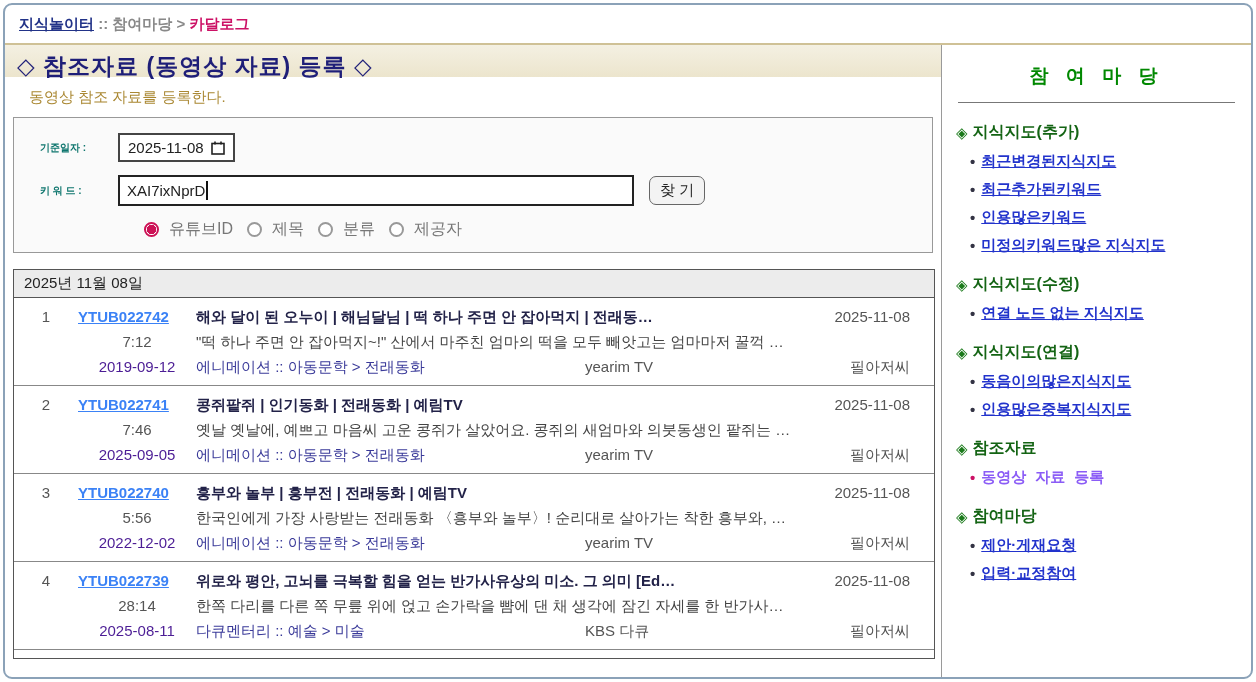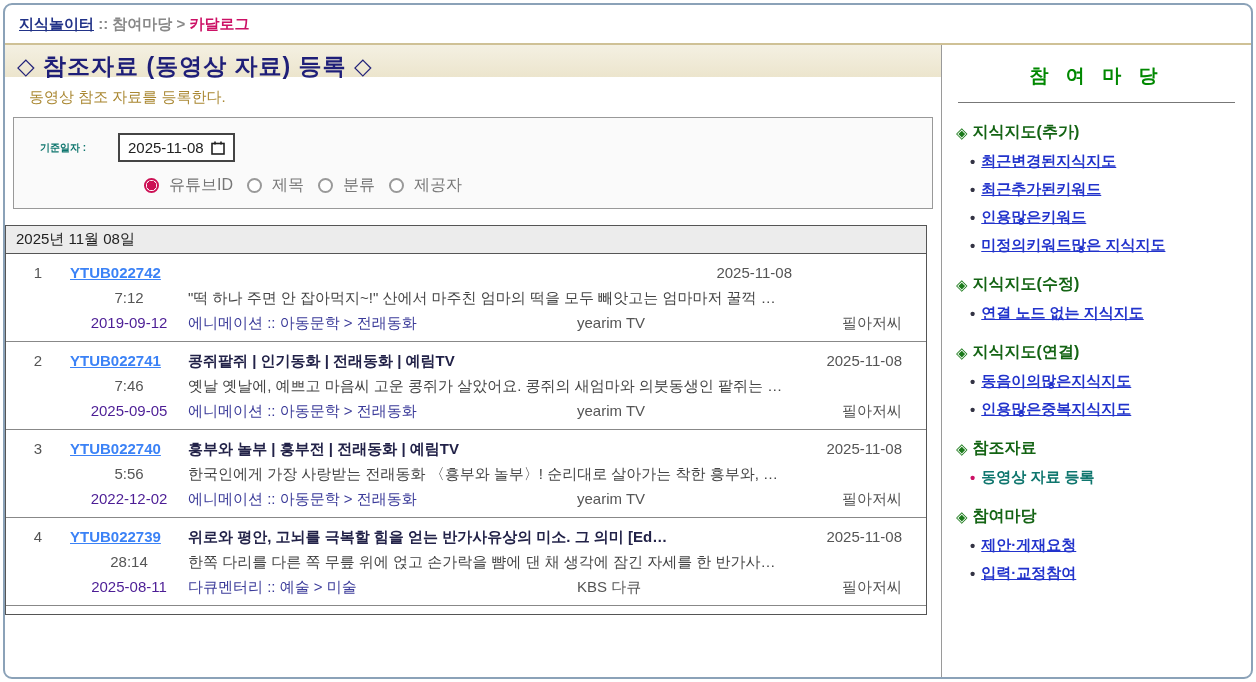--- a/index.html
+++ b/index.html
@@ -31,21 +31,21 @@
   .cal-ic svg { display:block; }
   .kwbox { display:inline-flex; align-items:center; width:516px; height:31px; border:2px solid #222; background:#fff; padding-left:7px; font-size:15px; color:#222; cursor:text; }
   .caret { width:1.5px; height:19px; background:#111; margin-left:1px; }
   .findbtn { margin-left:15px; font-size:15px; color:#222; background:#f3f3f3; border:1.5px solid #666; border-radius:7px; padding:4px 10px; cursor:pointer; font-family:inherit; }
   .radios { margin-left:104px; display:flex; align-items:center; gap:14px; font-size:16px; color:#777; }
   .radio { display:inline-flex; align-items:center; gap:10px; cursor:pointer; }
   .rdot { width:15px; height:15px; border-radius:50%; border:2px solid #999; background:#fff; display:inline-block; }
   .radio.sel .rdot { border-color:#cc1155; background:radial-gradient(circle, #cc1155 0 4.5px, #fff 5px); }
 
   
-  .table { margin:16px 0 0 0; width:922px; border:1px solid #555; }
+  .table { margin:16px 0 0 8px; width:922px; border:1px solid #555; }
   .thead { background:#ececec; border-bottom:1px solid #555; padding:4px 10px; font-size:15px; color:#222; }
   .row { border-bottom:1px solid #888; padding:6px 24px 6px 0; }
   .l1,.l2,.l3 { display:grid; align-items:center; line-height:25px; font-size:15px; }
   .l1 { grid-template-columns:64px 118px 1fr 110px; }
   .l2 { grid-template-columns:64px 118px 1fr; }
   .l3 { grid-template-columns:64px 118px 1fr 215px 110px; }
   .cnum { text-align:center; color:#555; }
   .cid a { color:#3b82f6; font-weight:bold; text-decoration:underline; cursor:pointer; }
   .ctitle { font-weight:bold; color:#222248; white-space:nowrap; overflow:hidden; }
   .cdate { text-align:right; color:#555; }
@@ -60,21 +60,21 @@
   
   .sb-title { margin-top:14px; text-align:center; font-size:19px; font-weight:bold; color:#008800; letter-spacing:6px; }
   .sb-hr { border:none; border-top:1px solid #777; margin:13px 2px 0 2px; }
   .sb-sec { margin-top:19px; }
   .sb-head { font-size:16px; font-weight:bold; color:#146414; display:flex; align-items:center; gap:5px; }
   .dmd::before { content:"◈"; color:#1a7a1a; font-size:15px; }
   .sb-items { margin:6px 0 0 14px; }
   .sb-item { margin-top:9px; font-size:15px; font-weight:bold; display:flex; align-items:center; gap:6px; cursor:pointer; }
   .blt::before { content:"•"; color:#333344; font-size:15px; }
   .sb-item a { color:#2233cc; text-decoration:underline; }
-  .sb-item.active a { color:#0f766e; text-decoration:none; }
+  .sb-item.active a { color:#8b5cf6; text-decoration:none;font-family:Liberation Mono, monospace; }
   .sb-item.active .blt::before { color:#cc1166; }
 </style>
 </head>
 <body>
 
 <div class="frame">
 
   <div class="breadcrumb">
     <span class="bc-home">지식놀이터</span>
     <span class="bc-sep">::</span>
@@ -95,20 +95,28 @@
           <span class="datebox">
             <span>2025-11-08</span>
             <span class="cal-ic">
               <svg width="14" height="14" viewBox="0 0 14 14">
                   <rect x="1" y="2.5" width="12" height="10.5" fill="none" stroke="#222" stroke-width="1.6"></rect>
                   <line x1="4" y1="0.5" x2="4" y2="3.5" stroke="#222" stroke-width="1.6"></line>
                   <line x1="10" y1="0.5" x2="10" y2="3.5" stroke="#222" stroke-width="1.6"></line>
                 </svg>
             </span>
           </span>
+        </div>
+        <div class="frow">
+          <span class="flabel">키 워 드 :</span>
+          <span class="kwbox">
+            <span>XAI7ixNprD</span>
+            <span class="caret"></span>
+          </span>
+          <button class="findbtn">찾 기</button>
         </div>
         <div class="frow">
           <div class="radios">
             <span class="radio sel">
                 <span class="rdot"></span>
                 <span>유튜브ID</span>
               </span>
             <span class="radio">
                 <span class="rdot"></span>
                 <span>제목</span>
@@ -125,20 +133,21 @@
         </div>
       </div>
 
       <div class="table">
         <div class="thead">2025년 11월 08일</div>
 
         <div class="row">
           <div class="l1">
             <span class="cnum">1</span>
             <span class="cid"><a>YTUB022742</a></span>
+            <span class="ctitle">해와 달이 된 오누이 | 해님달님 | 떡 하나 주면 안 잡아먹지 | 전래동…</span>
             <span class="cdate">2025-11-08</span>
           </div>
           <div class="l2">
             <span></span>
             <span class="cdur">7:12</span>
             <span class="cdesc">"떡 하나 주면 안 잡아먹지~!" 산에서 마주친 엄마의 떡을 모두 빼앗고는 엄마마저 꿀꺽 …</span>
           </div>
           <div class="l3">
             <span></span>
             <span class="creg">2019-09-12</span>

